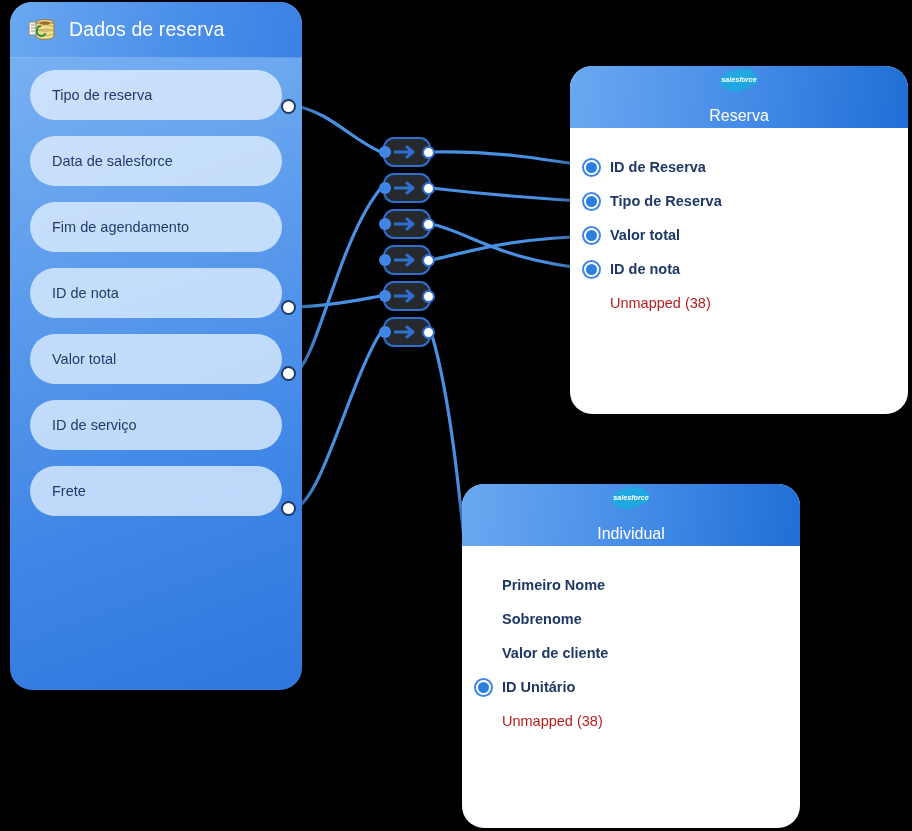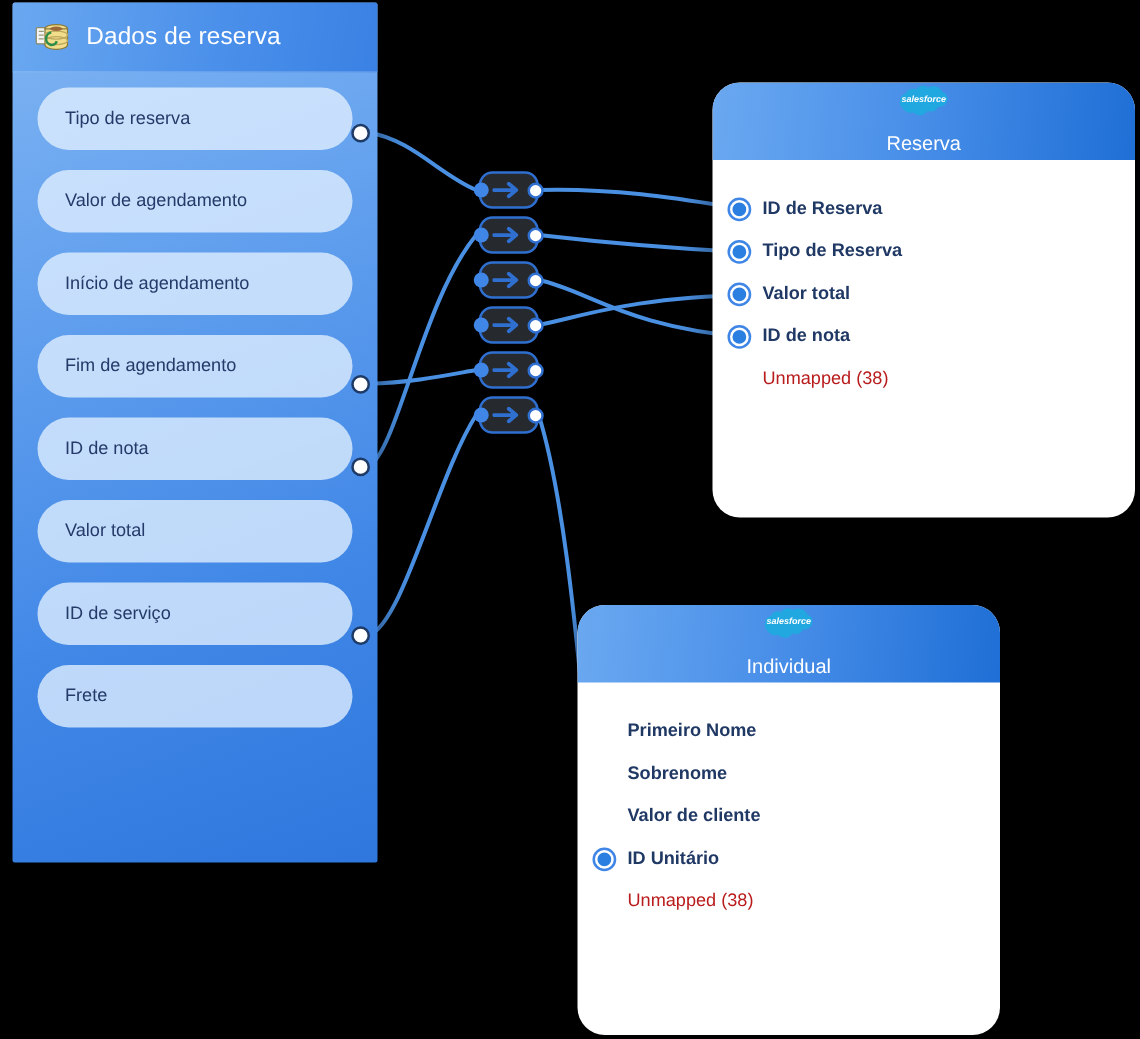--- a/index.html
+++ b/index.html
@@ -12,21 +12,21 @@
   }
   #stage { position: relative; width: 912px; height: 831px; }
 
   
   #wires { position: absolute; left: 0; top: 0; width: 912px; height: 831px; z-index: 2; pointer-events: none; }
 
   
   .src-panel {
     position: absolute; left: 10px; top: 2px;
     width: 292px; height: 688px;
-    border-radius: 2px;
+    border-radius: 22px;
     background: linear-gradient(160deg, #7fb4f2 0%, #62a0ee 32%, #3f86e6 70%, #2f77dd 100%);
     box-shadow: 0 10px 26px rgba(0,0,0,.55);
     overflow: hidden;
     z-index: 3;
   }
   .src-header {
     height: 56px;
     background: linear-gradient(100deg, #6aa8f0 0%, #4b90ea 55%, #3a81e4 100%);
     display: flex; align-items: center; gap: 11px;
     padding: 0 18px;
@@ -162,24 +162,21 @@
           <path d="M13,11 a4.5,5 0 1 0 4.5,7" fill="none" stroke="#2f8f4a" stroke-width="2"></path>
         </svg>
       </span>
       <span class="src-title">Dados de reserva</span>
     </div>
     <div class="src-body">
       <div class="field-pill">
           <span>Tipo de reserva</span>
         </div>
       <div class="field-pill">
-          <span>Valor de agendamento</span>
-        </div>
-      <div class="field-pill">
-          <span>Início de agendamento</span>
+          <span>Data de salesforce</span>
         </div>
       <div class="field-pill">
           <span>Fim de agendamento</span>
         </div>
       <div class="field-pill">
           <span>ID de nota</span>
         </div>
       <div class="field-pill">
           <span>Valor total</span>
         </div>

